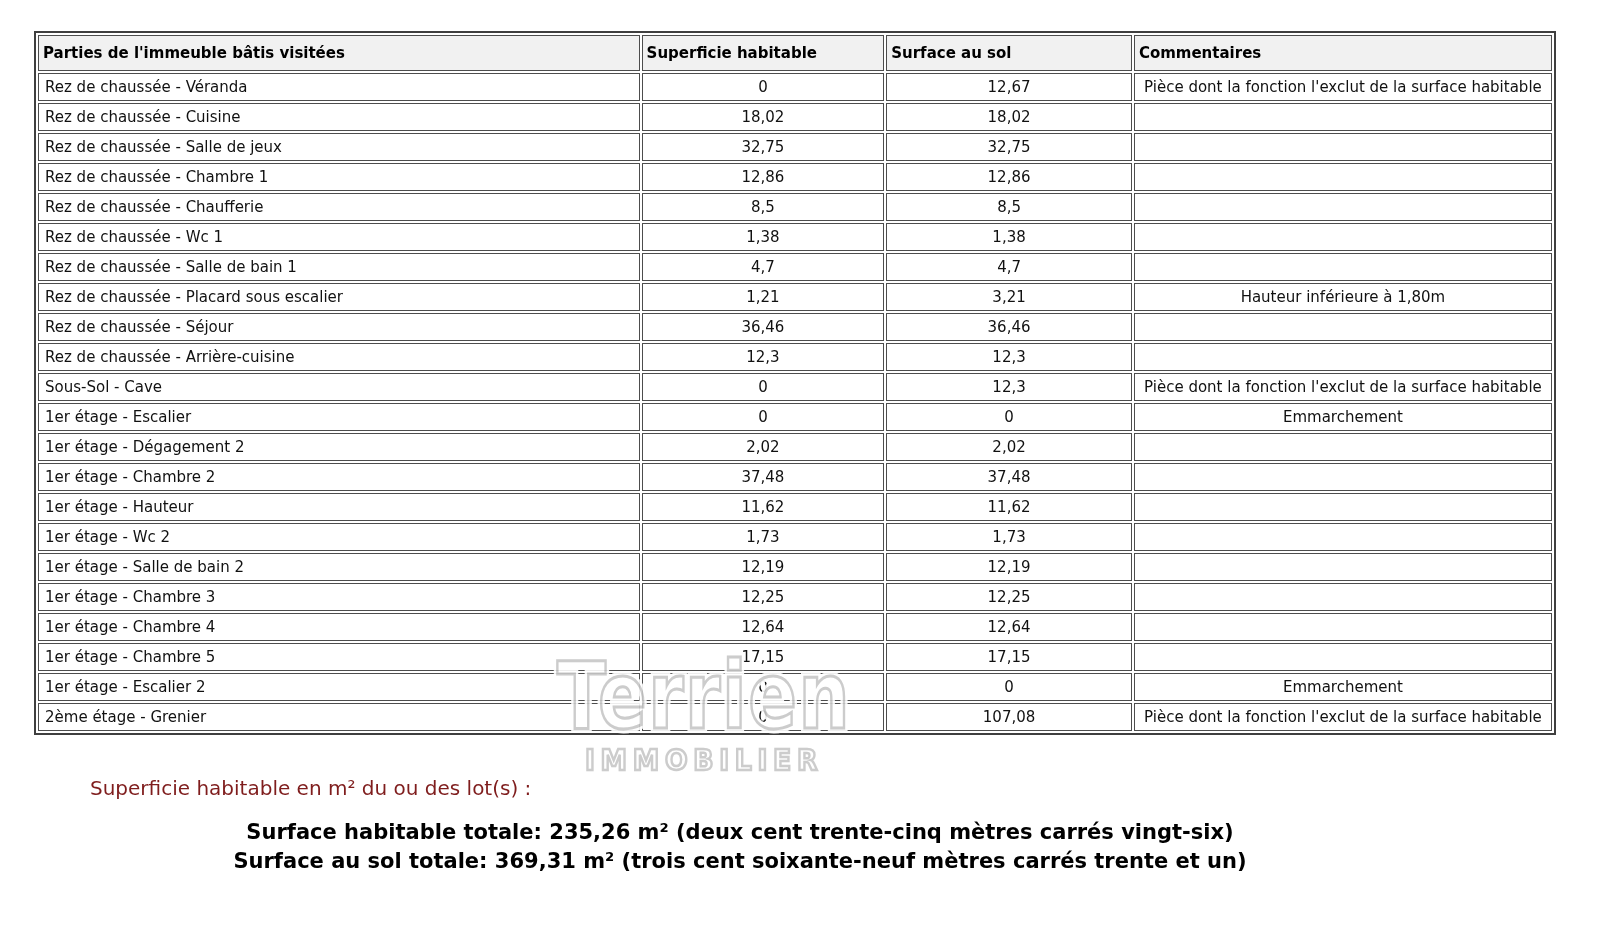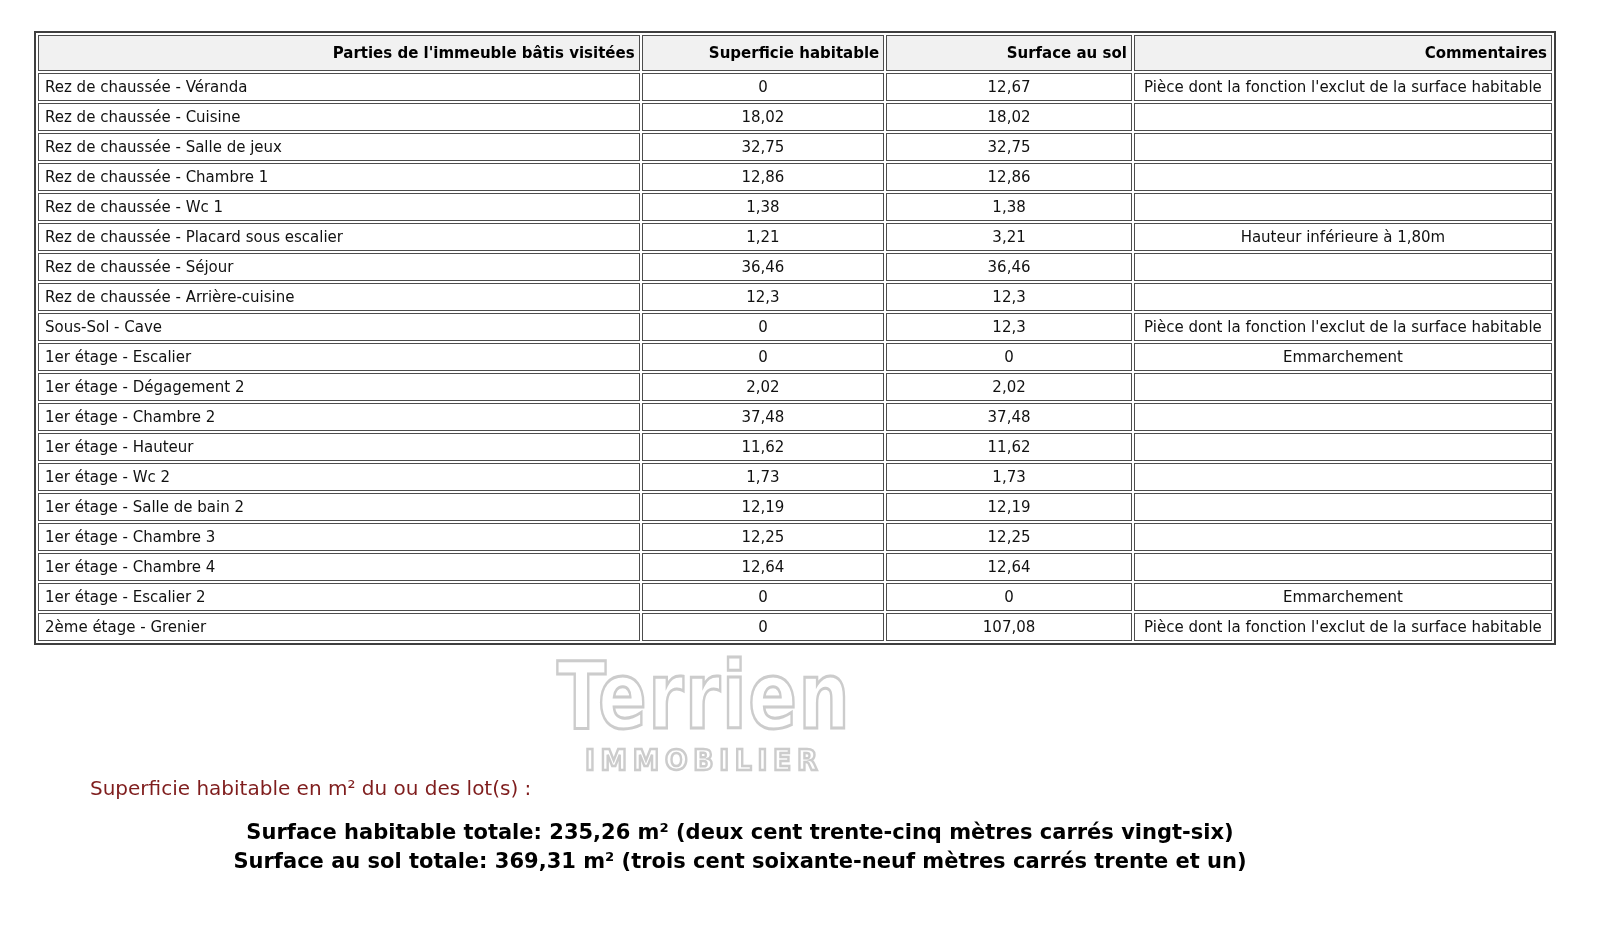--- a/index.html
+++ b/index.html
@@ -31,21 +31,21 @@
   col.c1 { width: 600px; }
   col.c2 { width: 242px; }
   col.c3 { width: 245px; }
   col.c4 { width: 417px; }
 
   th {
     background: #f1f1f1;
     border: 1px solid #4d4d4d;
     font-size: 15px;
     font-weight: bold;
-    text-align: right;
+    text-align: left;
     height: 30px;
     padding: 2px 4px;
     color: #000000;
   }
   td {
     border: 1px solid #4d4d4d;
     font-size: 15px;
     height: 22px;
     line-height: 21px;
     padding: 2px 6px;
@@ -154,23 +154,35 @@
         <td class="cell-center">32,75</td>
         <td class="cell-center comment-cell"></td>
       </tr>
       <tr>
         <td class="cell-left">Rez de chaussée - Chambre 1</td>
         <td class="cell-center">12,86</td>
         <td class="cell-center">12,86</td>
         <td class="cell-center comment-cell"></td>
       </tr>
       <tr>
+        <td class="cell-left">Rez de chaussée - Chaufferie</td>
+        <td class="cell-center">8,5</td>
+        <td class="cell-center">8,5</td>
+        <td class="cell-center comment-cell"></td>
+      </tr>
+      <tr>
         <td class="cell-left">Rez de chaussée - Wc 1</td>
         <td class="cell-center">1,38</td>
         <td class="cell-center">1,38</td>
+        <td class="cell-center comment-cell"></td>
+      </tr>
+      <tr>
+        <td class="cell-left">Rez de chaussée - Salle de bain 1</td>
+        <td class="cell-center">4,7</td>
+        <td class="cell-center">4,7</td>
         <td class="cell-center comment-cell"></td>
       </tr>
       <tr>
         <td class="cell-left">Rez de chaussée - Placard sous escalier</td>
         <td class="cell-center">1,21</td>
         <td class="cell-center">3,21</td>
         <td class="cell-center comment-cell">Hauteur inférieure à 1,80m</td>
       </tr>
       <tr>
         <td class="cell-left">Rez de chaussée - Séjour</td>
@@ -229,20 +241,26 @@
       <tr>
         <td class="cell-left">1er étage - Chambre 3</td>
         <td class="cell-center">12,25</td>
         <td class="cell-center">12,25</td>
         <td class="cell-center comment-cell"></td>
       </tr>
       <tr>
         <td class="cell-left">1er étage - Chambre 4</td>
         <td class="cell-center">12,64</td>
         <td class="cell-center">12,64</td>
+        <td class="cell-center comment-cell"></td>
+      </tr>
+      <tr>
+        <td class="cell-left">1er étage - Chambre 5</td>
+        <td class="cell-center">17,15</td>
+        <td class="cell-center">17,15</td>
         <td class="cell-center comment-cell"></td>
       </tr>
       <tr>
         <td class="cell-left">1er étage - Escalier 2</td>
         <td class="cell-center">0</td>
         <td class="cell-center">0</td>
         <td class="cell-center comment-cell">Emmarchement</td>
       </tr>
       <tr>
         <td class="cell-left">2ème étage - Grenier</td>

